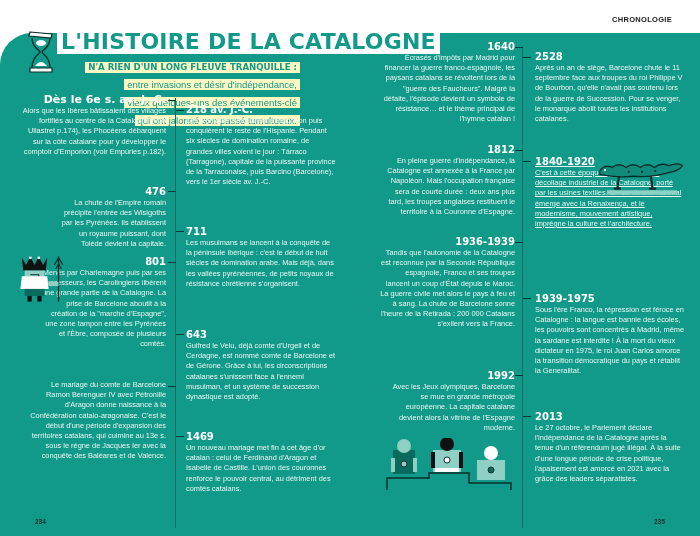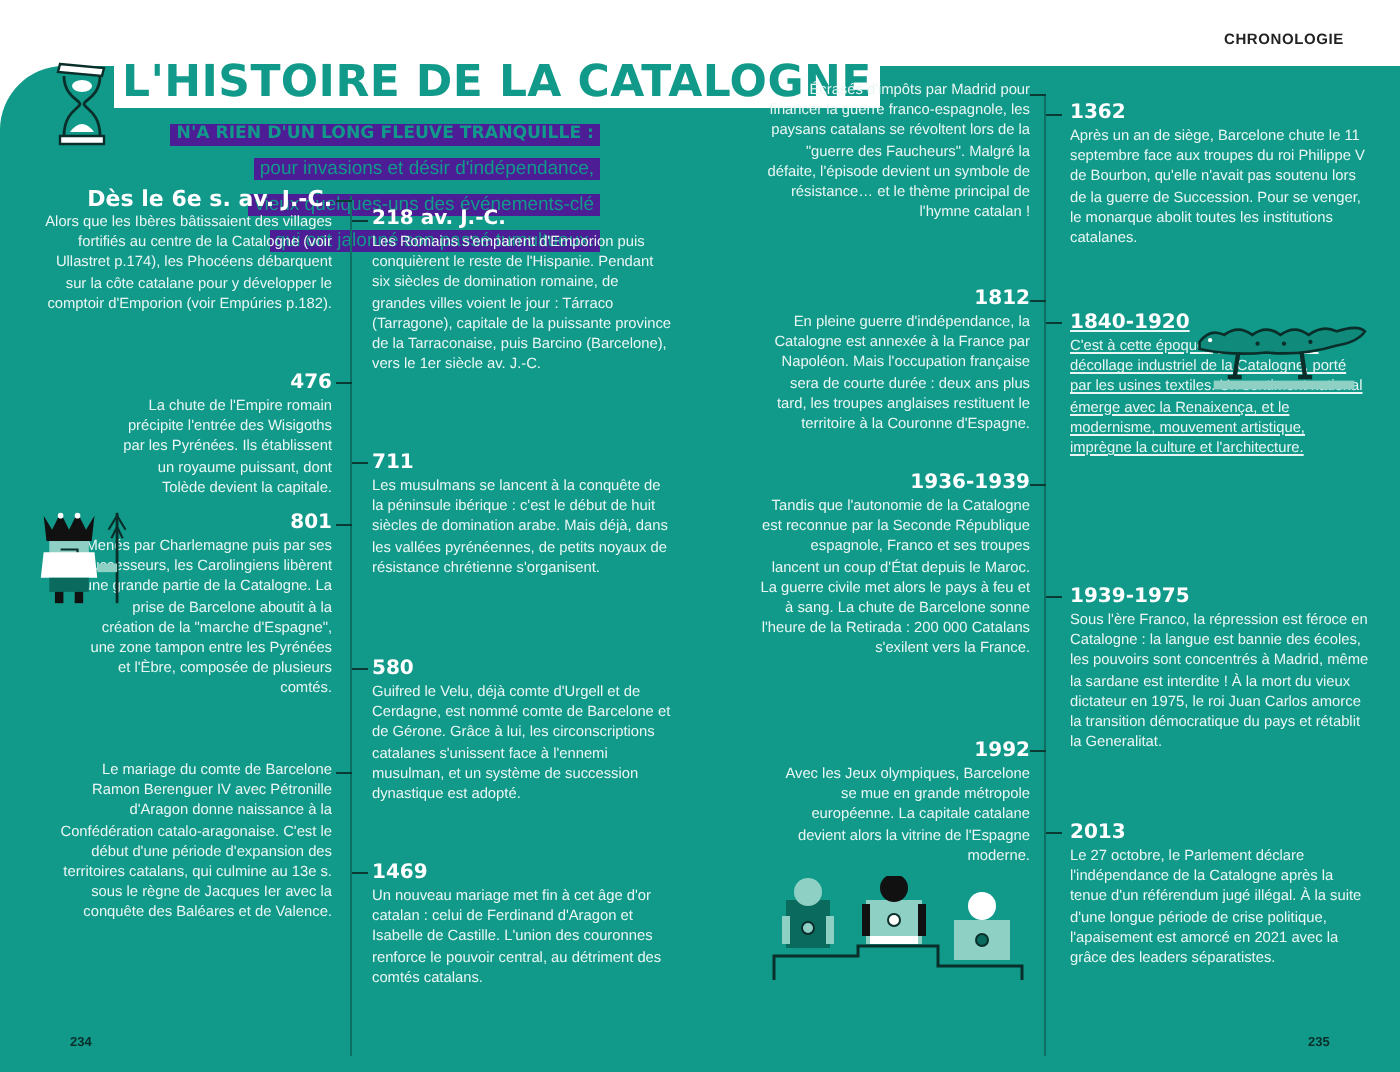--- a/index.html
+++ b/index.html
@@ -4,21 +4,21 @@
 <style>
   * { box-sizing: border-box; margin: 0; padding: 0; }
   html, body { width: 700px; height: 536px; overflow: hidden; background: #ffffff; }
   body { font-family: "Liberation Sans", sans-serif; color: #e9f6f3; position: relative; }
   .page { position: absolute; top: 0; left: 0; width: 700px; height: 508px; }
   .teal-bg { position: absolute; left: 0; top: 33px; width: 700px; height: 503px; background: #119a8a; border-top-left-radius: 32px; }
   .white-top { position: absolute; left: 0; top: 0; width: 700px; height: 33px; background: #ffffff; }
   .chrono-tag { position: absolute; left: 612px; top: 15px; font-size: 7.5px; font-weight: bold; color: #222; letter-spacing: 0.3px; }
   .title { position: absolute; left: 25px; top: 2px; background: #ffffff; color: #119a8a; font-weight: 900; font-size: 22px; padding: 0 4px; line-height: 24px; letter-spacing: 0.2px; white-space: nowrap; font-family: "DejaVu Sans", sans-serif; }
   .subtitle { position: absolute; top: 30px; right: 15px; text-align: right; width: 230px; }
-  .subtitle span { display: inline-block; background: #4c1d95; color: #119a8a; padding: 0 3px; line-height: 11px; font-size: 9.5px; }
+  .subtitle span { display: inline-block; background: #fef9c3; color: #119a8a; padding: 0 3px; line-height: 11px; font-size: 9.5px; }
   .sub-bold { font-weight: 900; font-family: "DejaVu Sans", sans-serif; font-size: 8.6px !important; }
   .hourglass { position: absolute; left: 30px; top: 30px; width: 26px; height: 44px; }
   .event { position: absolute; font-size: 7.4px; line-height: 10.2px; color: #e9f6f3; }
   .event .yr { font-weight: 900; color: #ffffff; font-size: 10px; line-height: 13px; font-family: "DejaVu Sans", sans-serif; display: block; }
   .event.right { text-align: right; }
   .event.left { text-align: left; }
   .tick { position: absolute; height: 1px; background: #0a3a34; width: 8px; }
   .vline { position: absolute; width: 1px; background: #0d6f63; }
   .pagenum { position: absolute; font-size: 6.5px; font-weight: bold; color: #0a2e2a; }
   .illu { position: absolute; }
@@ -35,21 +35,21 @@
     <polygon points="2,2 24,4 23,8 1,6" fill="#fff" stroke="#0a2e2a" stroke-width="1.2"></polygon>
     <polygon points="2,38 24,38 24,42 2,42" fill="#fff" stroke="#0a2e2a" stroke-width="1.2"></polygon>
     <path d="M4,8 C4,18 12,20 12,22 C12,24 4,26 4,38 M22,8 C22,18 14,20 14,22 C14,24 22,26 22,38" fill="none" stroke="#0a2e2a" stroke-width="1.4"></path>
     <ellipse cx="13" cy="13" rx="5" ry="3" fill="#fff"></ellipse>
     <path d="M7,36 Q13,28 19,36 Z" fill="#fff"></path>
   </svg>
 
   <div class="title" style="left:57px; top:30px;">L'HISTOIRE DE LA CATALOGNE</div>
   <div class="subtitle" style="left:70px; top:56px; width:230px; right:auto;">
     <span class="sub-bold">N'A RIEN D'UN LONG FLEUVE TRANQUILLE :</span><br>
-    <span>pour invasions et désir d'indépendance,</span><br>
+    <span>entre invasions et désir d'indépendance,</span><br>
     <span>vieux quelques-uns des événements-clé</span><br>
     <span>qui ont jalonné son passé tumultueux.</span>
   </div>
 
   <div class="vline" style="left:175px; top:98px; height:430px;"></div>
   <div class="vline" style="left:522px; top:48px; height:480px;"></div>
 
   <div class="event right" style="left:16px; top:93px; width:150px;">
     <span class="yr" style="font-size:11px;">Dès le 6e s. av. J.-C.</span>
     <span>Alors que les Ibères bâtissaient des villages fortifiés au centre de la Catalogne (voir Ullastret p.174), les Phocéens débarquent sur la côte catalane pour y développer le comptoir d'Emporion (voir Empúries p.182).</span>
@@ -94,34 +94,35 @@
   </div>
   <div class="tick" style="left:176px; top:110px;"></div>
 
   <div class="event left" style="left:186px; top:225px; width:150px;">
     <span class="yr">711</span>
     <span>Les musulmans se lancent à la conquête de la péninsule ibérique : c'est le début de huit siècles de domination arabe. Mais déjà, dans les vallées pyrénéennes, de petits noyaux de résistance chrétienne s'organisent.</span>
   </div>
   <div class="tick" style="left:176px; top:231px;"></div>
 
   <div class="event left" style="left:186px; top:328px; width:150px;">
-    <span class="yr">580</span>
+    <span class="yr">643</span>
     <span>Guifred le Velu, déjà comte d'Urgell et de Cerdagne, est nommé comte de Barcelone et de Gérone. Grâce à lui, les circonscriptions catalanes s'unissent face à l'ennemi musulman, et un système de succession dynastique est adopté.</span>
   </div>
   <div class="tick" style="left:176px; top:334px;"></div>
 
   <div class="event left" style="left:186px; top:430px; width:150px;">
     <span class="yr">1469</span>
     <span>Un nouveau mariage met fin à cet âge d'or catalan : celui de Ferdinand d'Aragon et Isabelle de Castille. L'union des couronnes renforce le pouvoir central, au détriment des comtés catalans.</span>
   </div>
   <div class="tick" style="left:176px; top:436px;"></div>
 
   <div class="pagenum" style="left:35px; top:518px;">234</div>
 
   <div class="event right" style="left:380px; top:40px; width:135px;">
+    <span class="yr">1640</span>
     <span>Écrasés d'impôts par Madrid pour financer la guerre franco-espagnole, les paysans catalans se révoltent lors de la "guerre des Faucheurs". Malgré la défaite, l'épisode devient un symbole de résistance… et le thème principal de l'hymne catalan !</span>
   </div>
   <div class="tick" style="left:515px; top:47px;"></div>
 
   <div class="event right" style="left:380px; top:143px; width:135px;">
     <span class="yr">1812</span>
     <span>En pleine guerre d'indépendance, la Catalogne est annexée à la France par Napoléon. Mais l'occupation française sera de courte durée : deux ans plus tard, les troupes anglaises restituent le territoire à la Couronne d'Espagne.</span>
   </div>
   <div class="tick" style="left:515px; top:150px;"></div>
 
@@ -149,21 +150,21 @@
       <rect x="74" y="14" width="4" height="16" fill="#111"></rect>
     <rect x="50" y="30" width="24" height="4" fill="#fff"></rect>
     <circle cx="62" cy="22" r="3" fill="#fff" stroke="#0a2e2a"></circle>
     <rect x="92" y="22" width="28" height="20" fill="#8fd0c5"></rect>
     <circle cx="106" cy="15" r="7" fill="#fff"></circle>
     <circle cx="106" cy="32" r="3" fill="#0a6a5e" stroke="#0a2e2a"></circle>
     <path d="M2,52 V40 H44 V35 H84 V45 H126 V52" fill="none" stroke="#0a2e2a" stroke-width="1.5"></path>
   </svg>
 
   <div class="event left" style="left:535px; top:50px; width:150px;">
-    <span class="yr">1362</span>
+    <span class="yr">2528</span>
     <span>Après un an de siège, Barcelone chute le 11 septembre face aux troupes du roi Philippe V de Bourbon, qu'elle n'avait pas soutenu lors de la guerre de Succession. Pour se venger, le monarque abolit toutes les institutions catalanes.</span>
   </div>
   <div class="tick" style="left:523px; top:57px;"></div>
 
   <div class="event left" style="left:535px; top:155px; width:150px;text-decoration:underline;">
     <span class="yr">1840-1920</span>
     <span>C'est à cette époque que se produit le décollage industriel de la Catalogne, porté par les usines textiles. Un sentiment national émerge avec la Renaixença, et le modernisme, mouvement artistique, imprègne la culture et l'architecture.</span>
   </div>
   <div class="tick" style="left:523px; top:161px;"></div>
 

